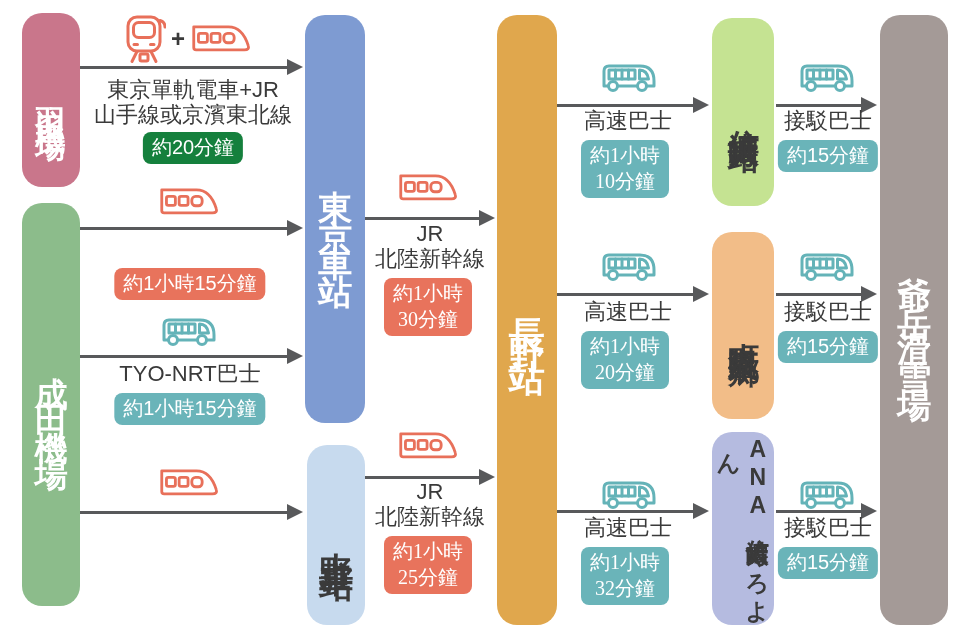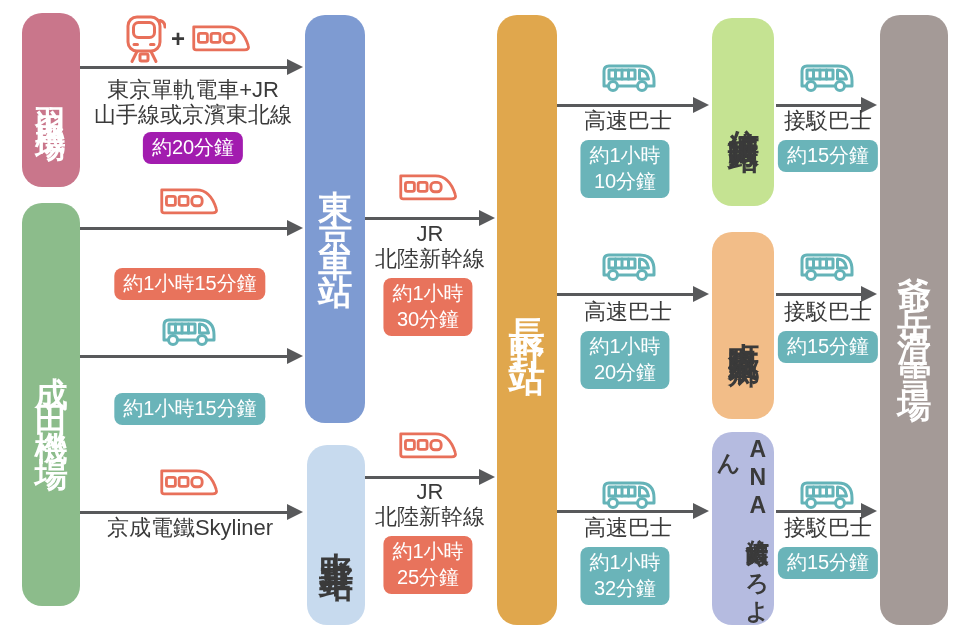--- a/index.html
+++ b/index.html
@@ -15,21 +15,21 @@
   
   .arrow { position:absolute; height:3px; background:#58595b; }
   .arrow::after { content:""; position:absolute; right:-15px; top:-7.5px; width:0; height:0;
     border-left:16px solid #58595b; border-top:8px solid transparent; border-bottom:8px solid transparent; }
 
   
   .rlabel { position:absolute; transform:translateX(-50%); color:#3a3a3a; font-size:22px;
     white-space:nowrap; text-align:center; line-height:1.1; }
   .badge { position:absolute; transform:translateX(-50%); color:#ffffff; font-size:20px;
     border-radius:8px; padding:2px 9px 4px; text-align:center; line-height:1.3; white-space:nowrap; }
-  .badge span { display:block; }
+  .badge span { display:block;font-family:Liberation Serif, serif; }
   .badge.red  { background:#e8735c; }
   .badge.teal { background:#6ab4b9; }
 
   
   .icon { position:absolute; transform:translateX(-50%); display:flex; align-items:center; gap:5px; }
   .plus { font-size:24px; font-weight:700; color:#3a3a3a; line-height:1; }
   .defs { position:absolute; width:0; height:0; overflow:hidden; }
 </style>
 </head>
 <body>
@@ -122,42 +122,42 @@
     <svg width="44" height="50">
         <use href="#sym-monorail"></use>
       </svg>
     <span class="plus">+</span>
     <svg width="62" height="32">
         <use href="#sym-train"></use>
       </svg>
   </div>
   <div class="rlabel" style="left:193px;top:78px">東京單軌電車+JR</div>
   <div class="rlabel" style="left:193px;top:103px">山手線或京濱東北線</div>
-  <div class="badge red" style="left: 193px; top: 132px; background: #a21caf;">約20分鐘</div>
+  <div class="badge red" style="left: 193px; top: 132px; background: #15803d;">約20分鐘</div>
 
   <div class="icon" style="left:189px;top:186px">
     <svg width="62" height="32">
         <use href="#sym-train"></use>
       </svg>
   </div>
   <div class="badge red" style="left: 190px; top: 268px; background: rgb(232, 115, 92);">約1小時15分鐘</div>
 
   <div class="icon" style="left:189px;top:312px">
     <svg width="58" height="38">
         <use href="#sym-bus"></use>
       </svg>
   </div>
+  <div class="rlabel" style="left:190px;top:362px">TYO-NRT巴士</div>
   <div class="badge teal" style="left: 190px; top: 393px; background: rgb(106, 180, 185);">約1小時15分鐘</div>
 
   <div class="icon" style="left:189px;top:467px">
     <svg width="62" height="32">
         <use href="#sym-train"></use>
       </svg>
   </div>
-  <div class="rlabel" style="left:190px;top:516px">京成電鐵Skyliner</div>
 
   <div class="icon" style="left:428px;top:172px">
     <svg width="62" height="32">
         <use href="#sym-train"></use>
       </svg>
   </div>
   <div class="rlabel" style="left:430px;top:222px">JR</div>
   <div class="rlabel" style="left:430px;top:247px">北陸新幹線</div>
   <div class="badge red" style="left: 428px; top: 278px; background: rgb(232, 115, 92);">
     <span>約1小時</span>

